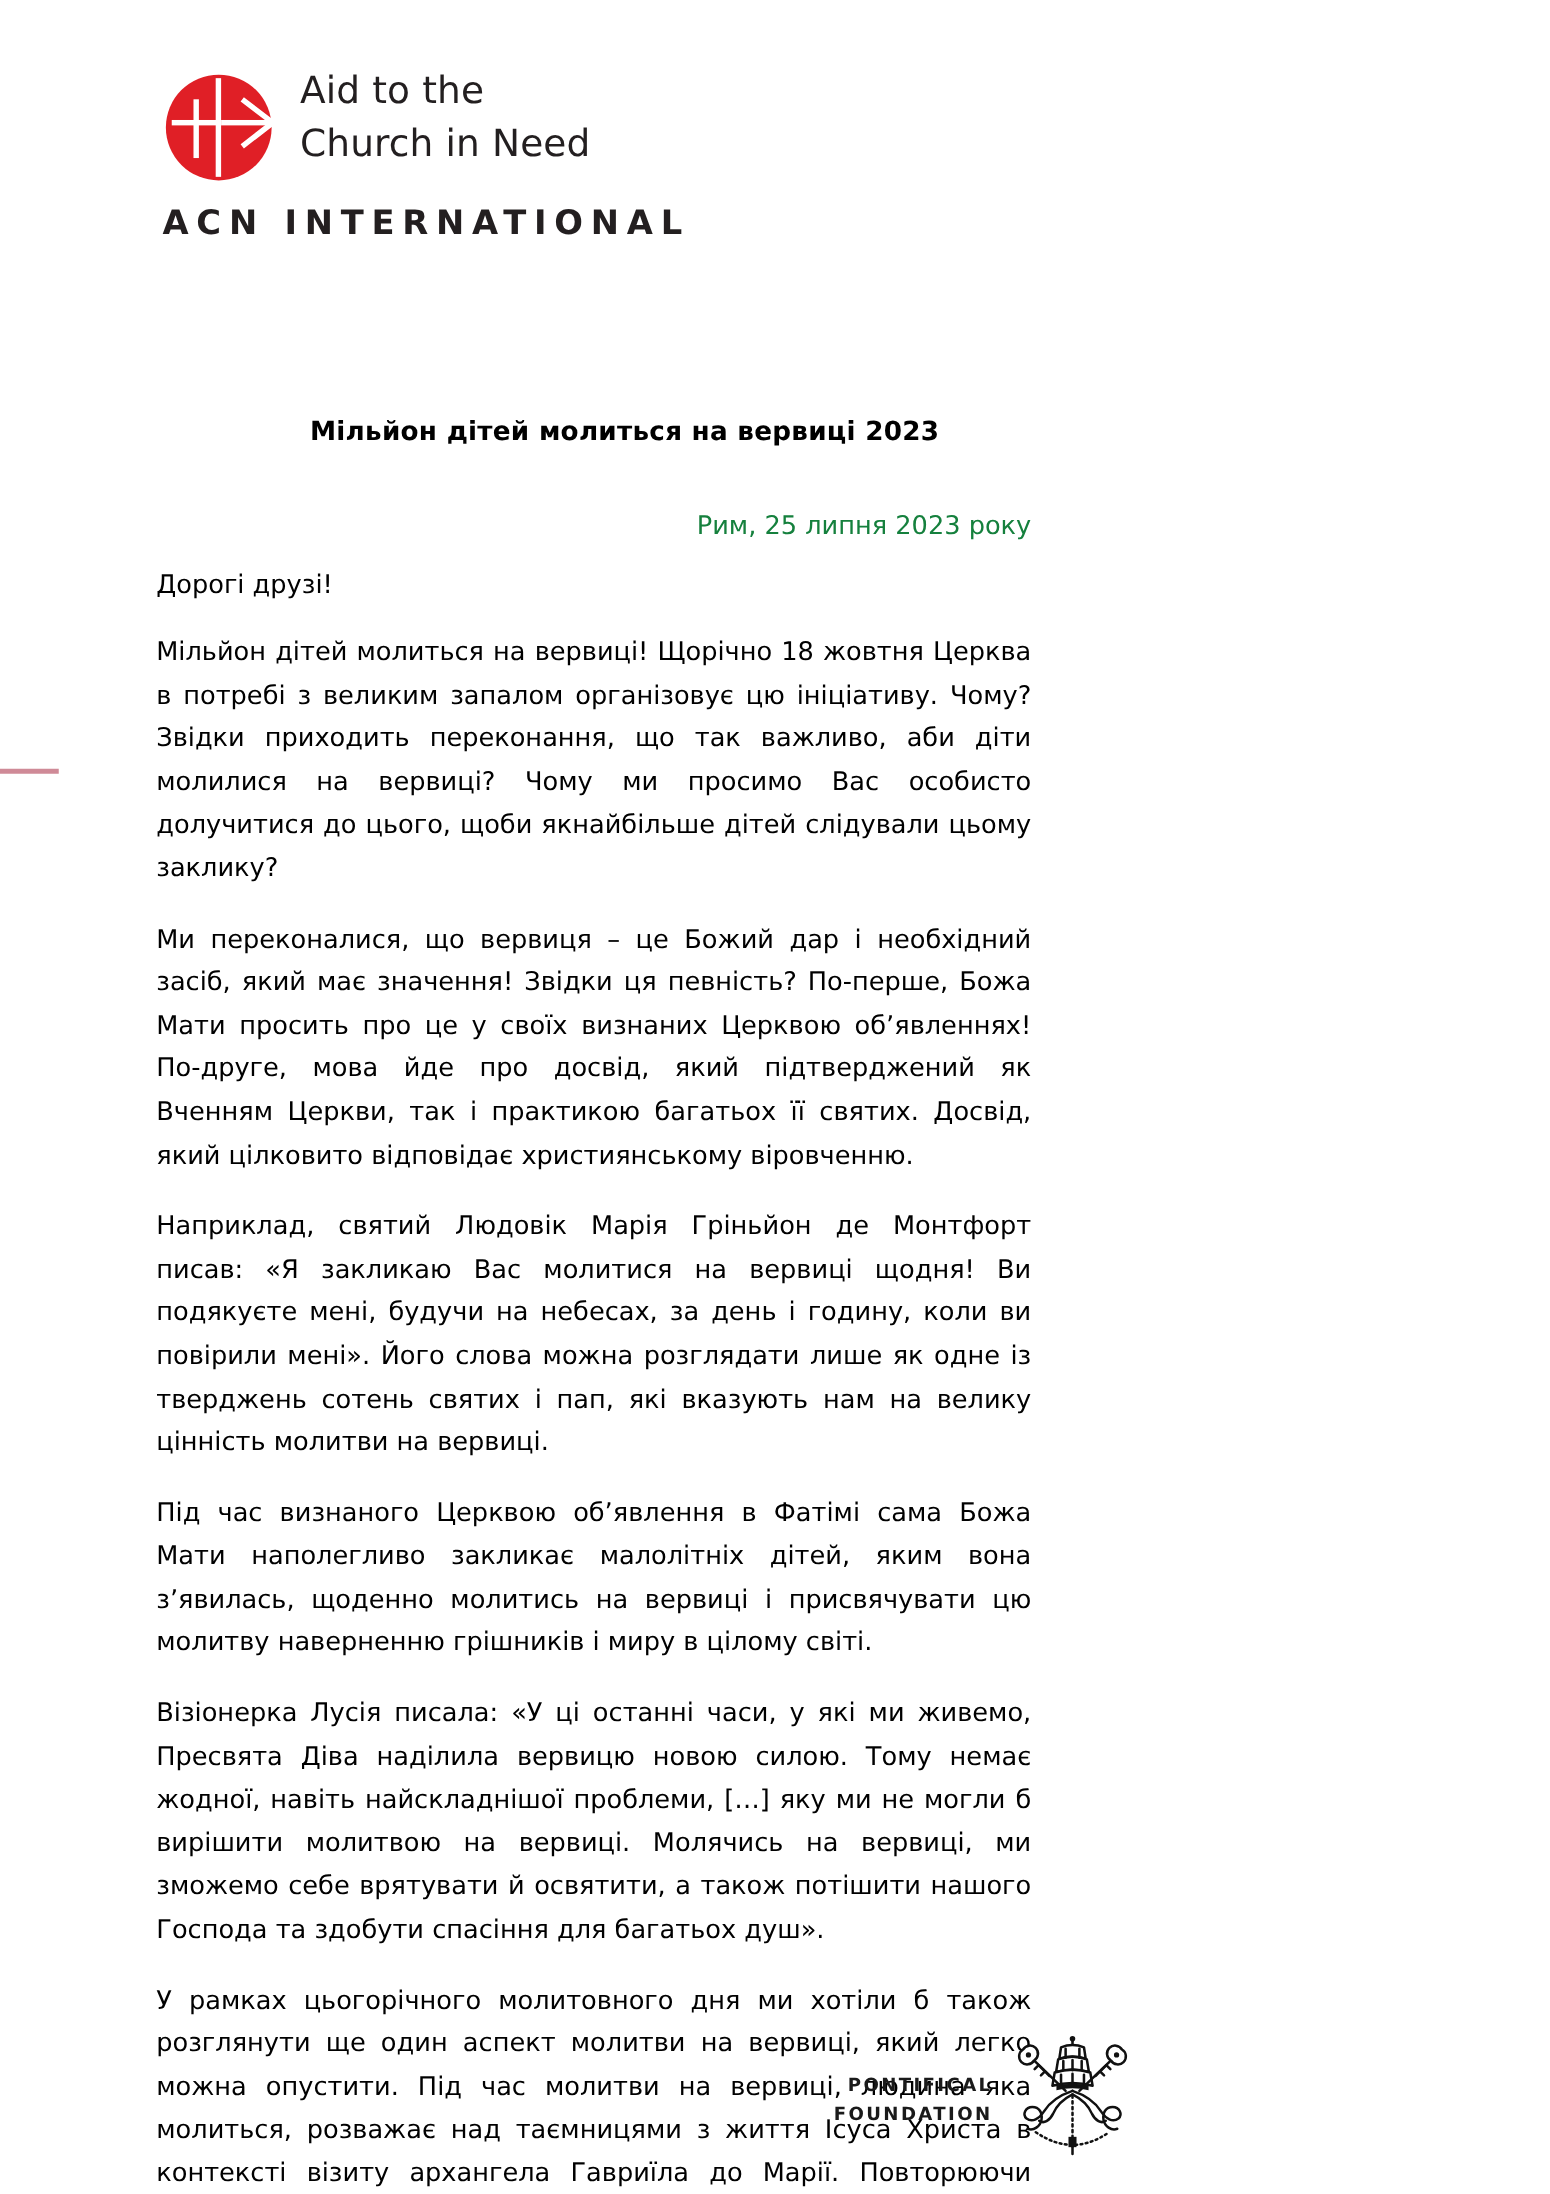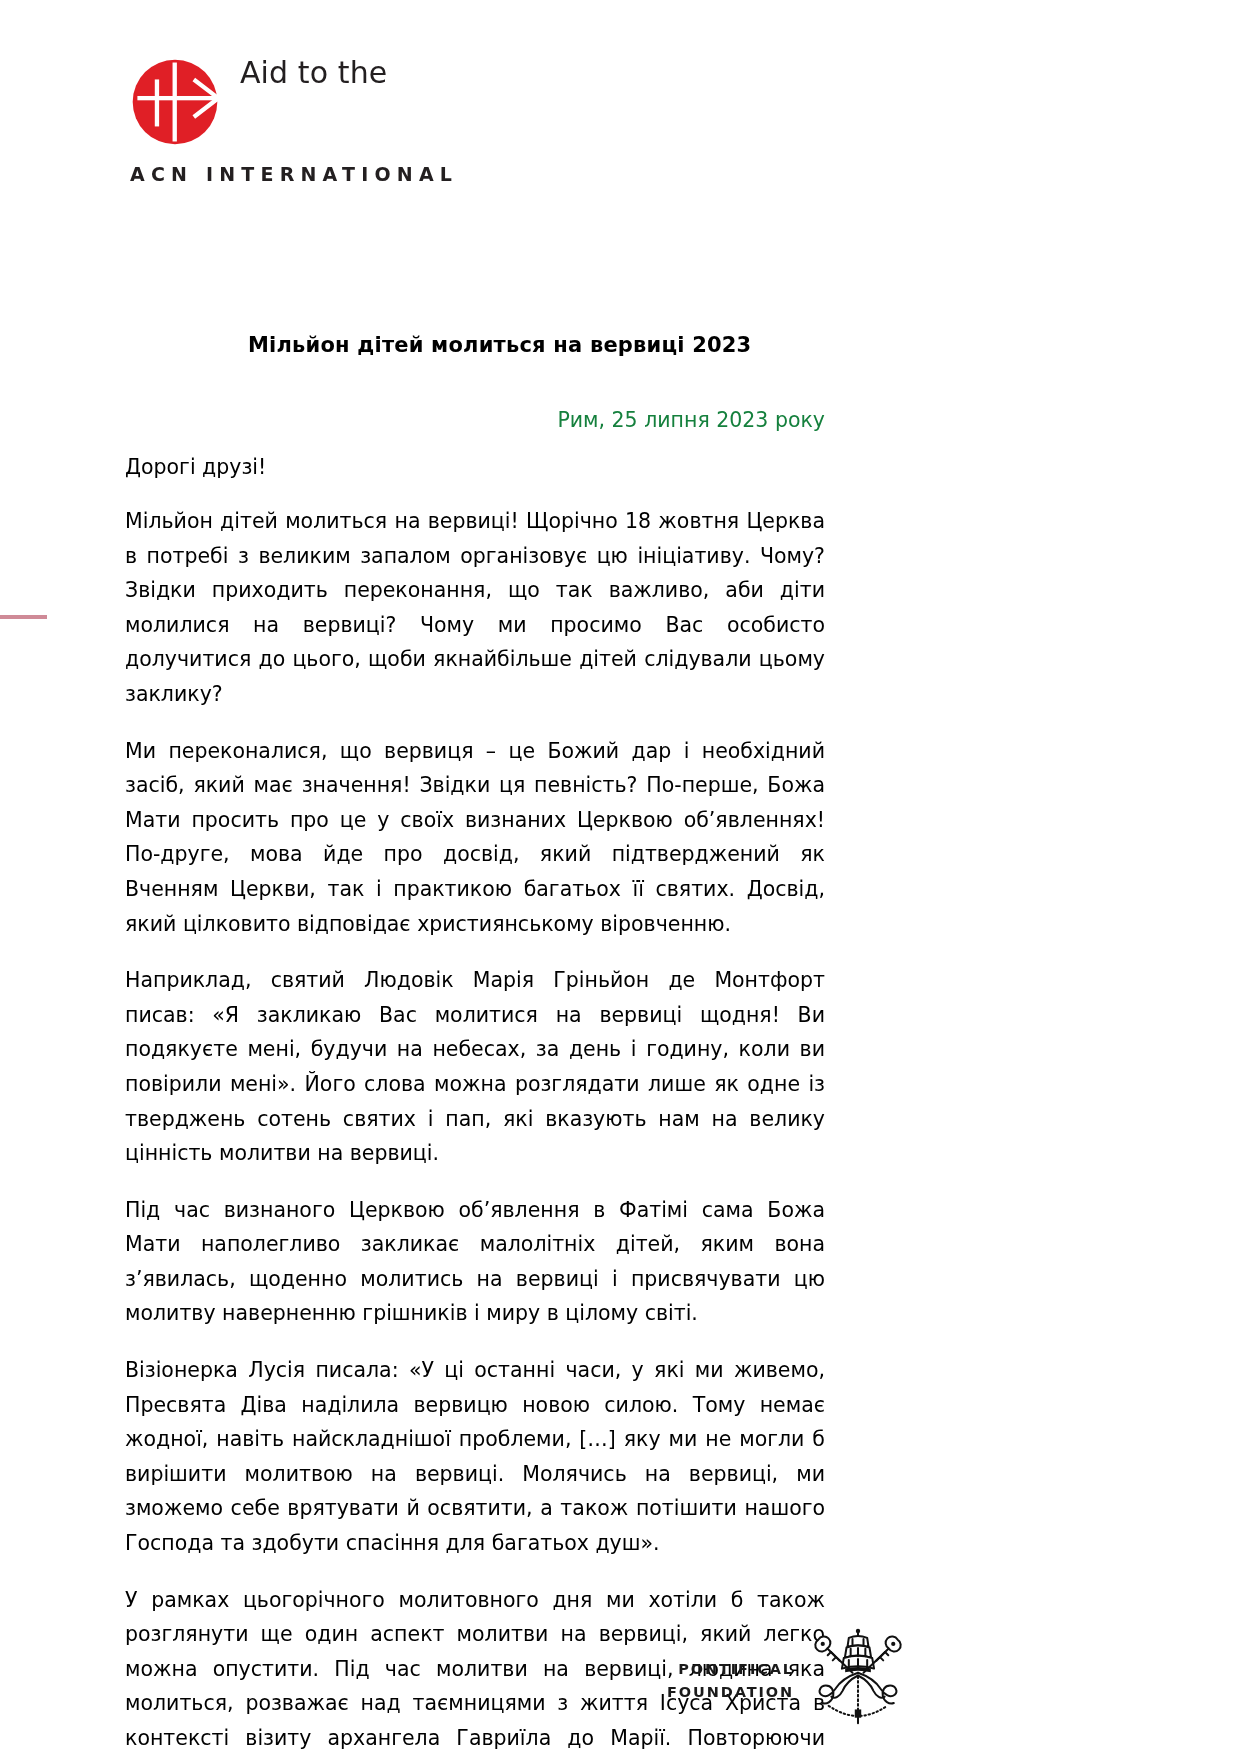--- a/index.html
+++ b/index.html
@@ -45,25 +45,26 @@
     color: #231f20;
     font-weight: 400;
     letter-spacing: 0.1px;
     white-space: nowrap;
   }
   .acn-wordmark div { display: block; }
   .acn-intl {
     margin-top: 14px;
     margin-left: 2px;
     font-family: "DejaVu Sans", sans-serif;
-    font-size: 19px;
+    font-size: 27px;
     font-weight: 700;
     letter-spacing: 6.2px;
     color: #231f20;
     white-space: nowrap;
+    text-align: right;
   }
 
   
   .margin-rule {
     position: absolute;
     left: 0;
     top: 615px;
     width: 47px;
     height: 4px;
     background: #cf8a97;
@@ -155,20 +156,21 @@
         <rect x="10" y="43.6" width="42" height="4.6" fill="#ffffff"></rect>
 
         <rect x="28.5" y="26" width="4.6" height="50" fill="#ffffff"></rect>
 
         <rect x="52" y="43.6" width="42" height="4.6" fill="#ffffff"></rect>
 
         <path d="M 70 26 L 96 45.9 L 70 66" fill="none" stroke="#ffffff" stroke-width="4.6" stroke-linejoin="miter" stroke-linecap="butt"></path>
       </svg>
       <div class="acn-wordmark">
         <div>Aid to the</div>
+        <div>Church in Need</div>
       </div>
     </div>
     <div class="acn-intl">ACN INTERNATIONAL</div>
   </div>
 
   <div class="margin-rule"></div>
 
   <div class="doc-title">Мільйон дітей молиться на вервиці 2023</div>
 
   <div class="dateline">Рим, 25 липня 2023 року</div>

